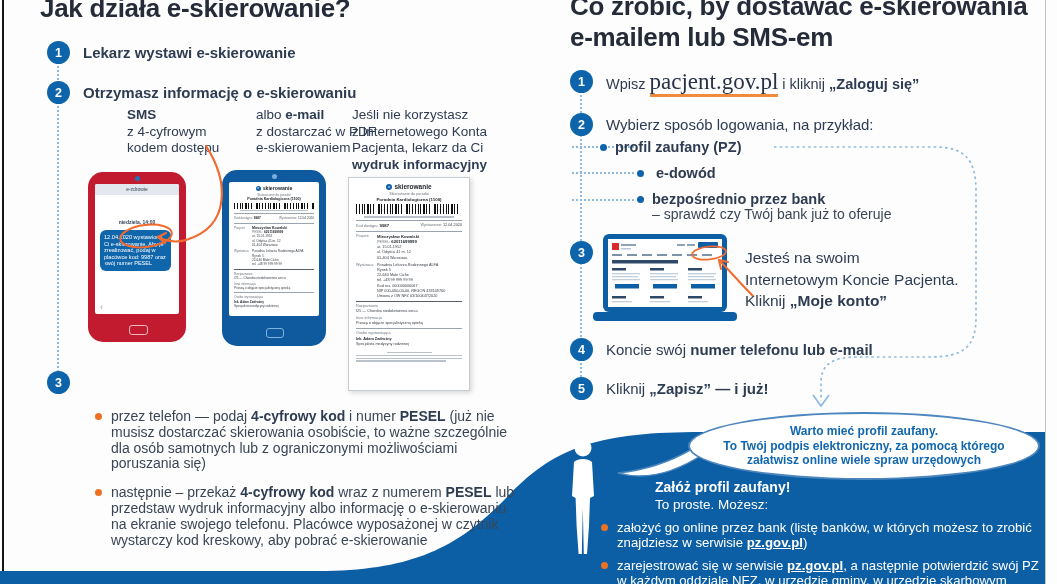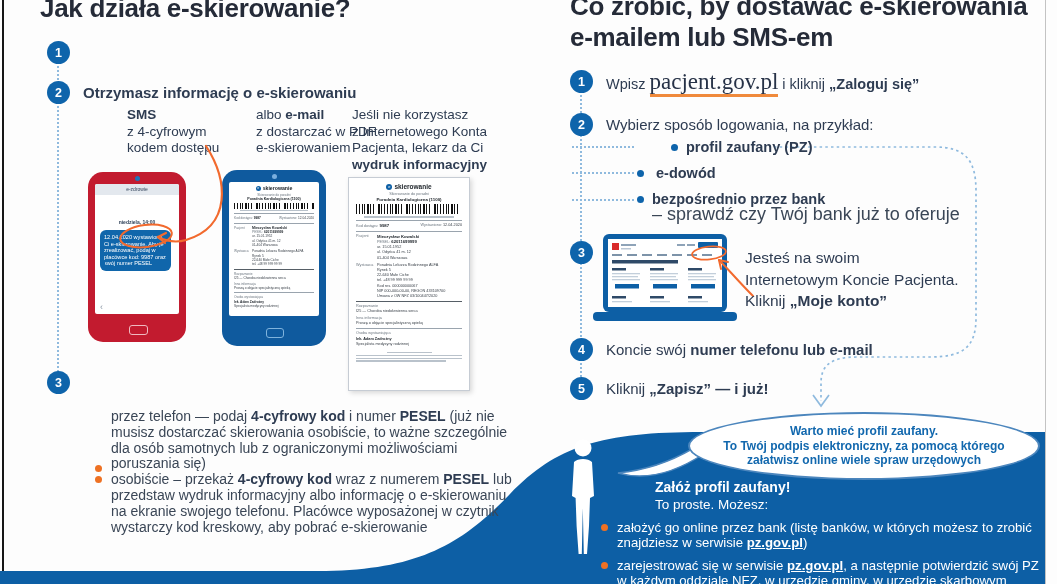--- a/index.html
+++ b/index.html
@@ -72,20 +72,21 @@
   <svg class="wave-svg" width="1045" height="584" viewBox="0 0 1045 584">
     <path d="M0 571 L318 571 C418 571 462 544 510 494 C556 446 602 432 702 432 L1045 432 L1045 584 L0 584 Z" fill="#0d5fa5"></path>
   </svg>
 
   <h1 class="abs" style="left:40px;top:-7px;width:480px;">Jak działa e-skierowanie?</h1>
 
   <div class="dotted-v" style="left:57px;top:66px;height:306px;"></div>
 
   <div class="step" style="left:47px;top:41px;">
     <div class="circle-num">1</div>
+    <div class="step-text">Lekarz wystawi e-skierowanie</div>
   </div>
 
   <div class="step" style="left:47px;top:81px;">
     <div class="circle-num">2</div>
     <div class="step-text">Otrzymasz informację o e-skierowaniu</div>
   </div>
 
   <div class="colhead" style="left:127px;top:107px;">
     <div class="b">SMS</div>
     <div>z 4-cyfrowym</div>
@@ -219,27 +220,27 @@
     <div class="skel" style="height:1.2px;margin:1.4px 0;"></div>
     <div class="skel" style="height:1.2px;margin:1.4px 0;"></div>
     <div class="skel" style="height:1.2px;margin:1.4px 0;width:85%;"></div>
   </div>
 
   <div class="step" style="left:47px;top:371px;align-items:flex-start;">
     <div class="circle-num">3</div>
   </div>
 
   <div class="abs" style="left:95px;top:409px;width:430px;z-index:2;">
-    <div class="bullet" style="align-items:flex-end;">
+    <div class="bullet" style="margin-bottom:13px;">
       <div class="dot"></div>
       <div class="txt"><span>przez telefon — podaj </span><span class="b">4-cyfrowy kod</span><span> i numer </span><span class="b">PESEL</span><span> (już nie musisz dostarczać skierowania osobiście, to ważne szczególnie dla osób samotnych lub z ograniczonymi możliwościami poruszania się)</span></div>
     </div>
     <div class="bullet">
       <div class="dot"></div>
-      <div class="txt"><span>osobiście – przekaż </span><span class="b">4-cyfrowy kod</span><span> wraz z numerem </span><span class="b">PESEL</span><span> lub przedstaw wydruk informacyjny albo informację o e-skierowaniu na ekranie swojego telefonu. Placówce wyposażonej w czytnik wystarczy kod kreskowy, aby pobrać e-skierowanie</span></div>
+      <div class="txt"><span>następnie – przekaż </span><span class="b">4-cyfrowy kod</span><span> wraz z numerem </span><span class="b">PESEL</span><span> lub przedstaw wydruk informacyjny albo informację o e-skierowaniu na ekranie swojego telefonu. Placówce wyposażonej w czytnik wystarczy kod kreskowy, aby pobrać e-skierowanie</span></div>
     </div>
   </div>
 
   <div class="abs" style="left:570px;top:-9px;width:480px;z-index:2;">
     <h1>Co zrobić, by dostawać e-skierowania</h1>
     <h1>e-mailem lub SMS-em</h1>
   </div>
 
   <div class="dotted-v" style="left:580px;top:95px;height:290px;"></div>
   <div class="dotted-h" style="left:572px;top:146px;width:62px;"></div>
@@ -254,32 +255,32 @@
   <div class="step" style="left:570px;top:70px;">
     <div class="circle-num">1</div>
     <div class="step-text-reg" style="font-size:14.5px;"><span>Wpisz </span><span class="pg-link">pacjent.gov.pl</span><span> i kliknij </span><span class="b">„Zaloguj się”</span></div>
   </div>
 
   <div class="step" style="left:570px;top:113px;">
     <div class="circle-num">2</div>
     <div class="step-text-reg">Wybierz sposób logowania, na przykład:</div>
   </div>
 
-  <div class="opt" style="left:671px;top:140px;">
+  <div class="opt" style="left:600px;top:140px;">
     <div class="opt-dot"></div>
     <div class="txt b">profil zaufany (PZ)</div>
   </div>
   <div class="opt" style="left:637px;top:166px;gap:12px;">
     <div class="opt-dot"></div>
     <div class="txt b">e-dowód</div>
   </div>
   <div class="opt" style="left:637px;top:192px;">
     <div class="opt-dot"></div>
     <div class="txt"><span class="b">bezpośrednio przez bank</span><br>
-      <span style="font-size:18px;">– sprawdź czy Twój bank już to oferuje</span></div>
+      <span style="font-size:14px;">– sprawdź czy Twój bank już to oferuje</span></div>
   </div>
 
   <div class="step" style="left:570px;top:241px;">
     <div class="circle-num">3</div>
   </div>
 
   <svg class="abs" style="left:593px;top:234px;z-index:2;" width="170" height="90" viewBox="0 0 170 90">
     <rect x="10" y="0" width="124" height="78" rx="6" fill="#0d5fa5"></rect>
     <rect x="15" y="5" width="114" height="68" fill="#ffffff"></rect>
     <rect x="19" y="9" width="7" height="7" fill="#d92b2b"></rect>

